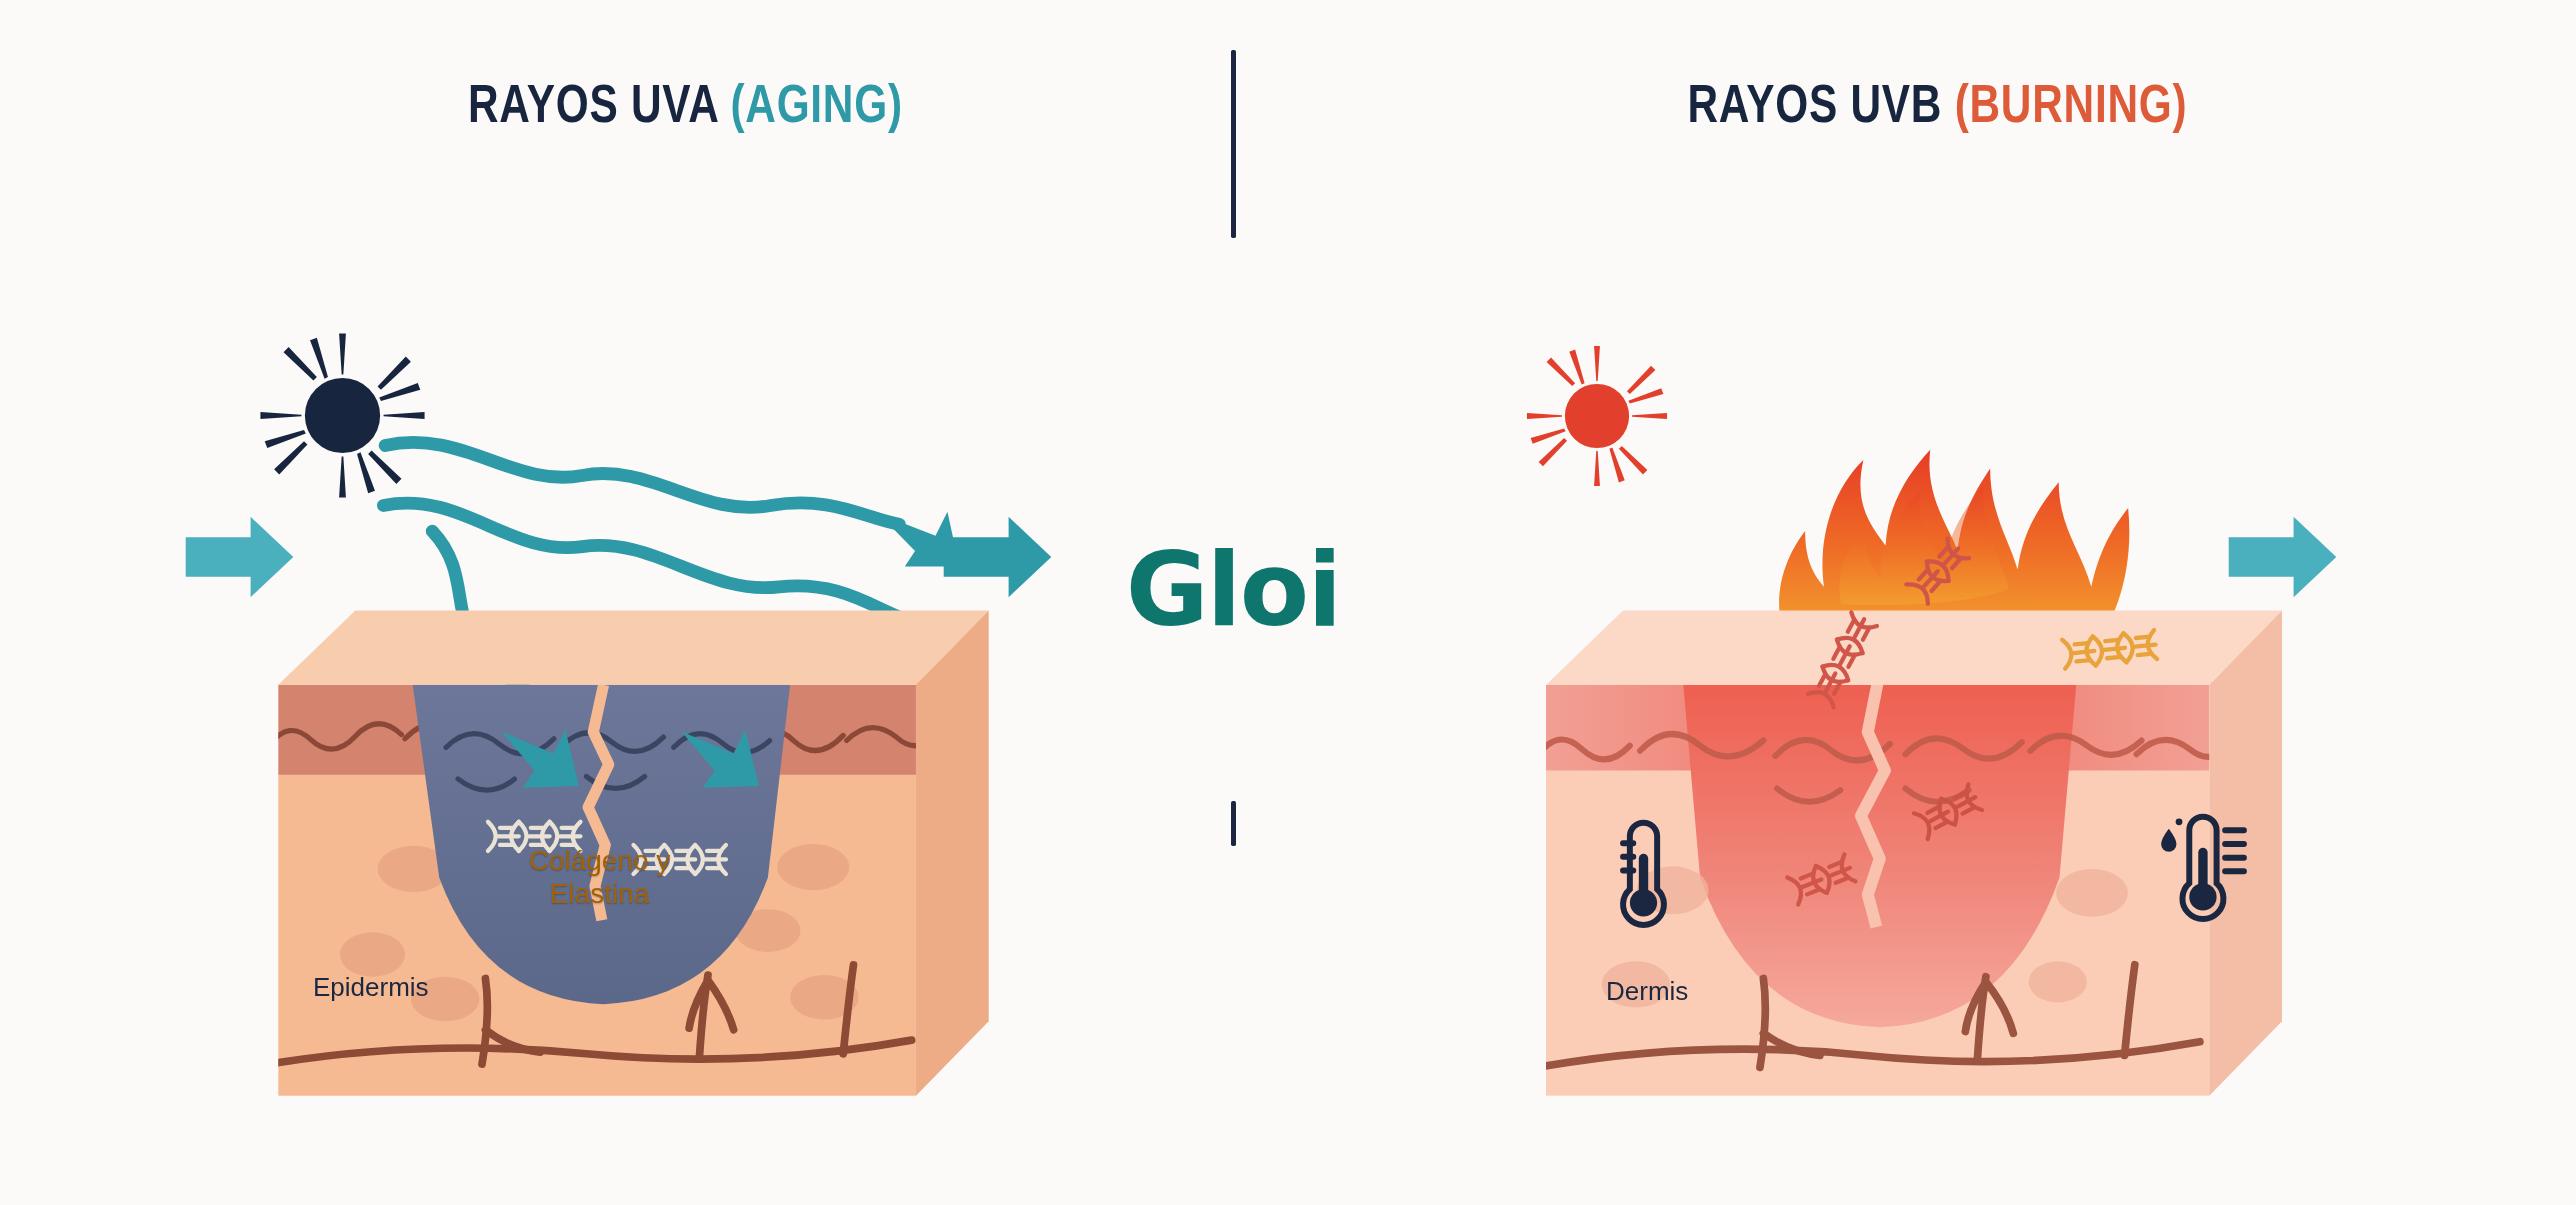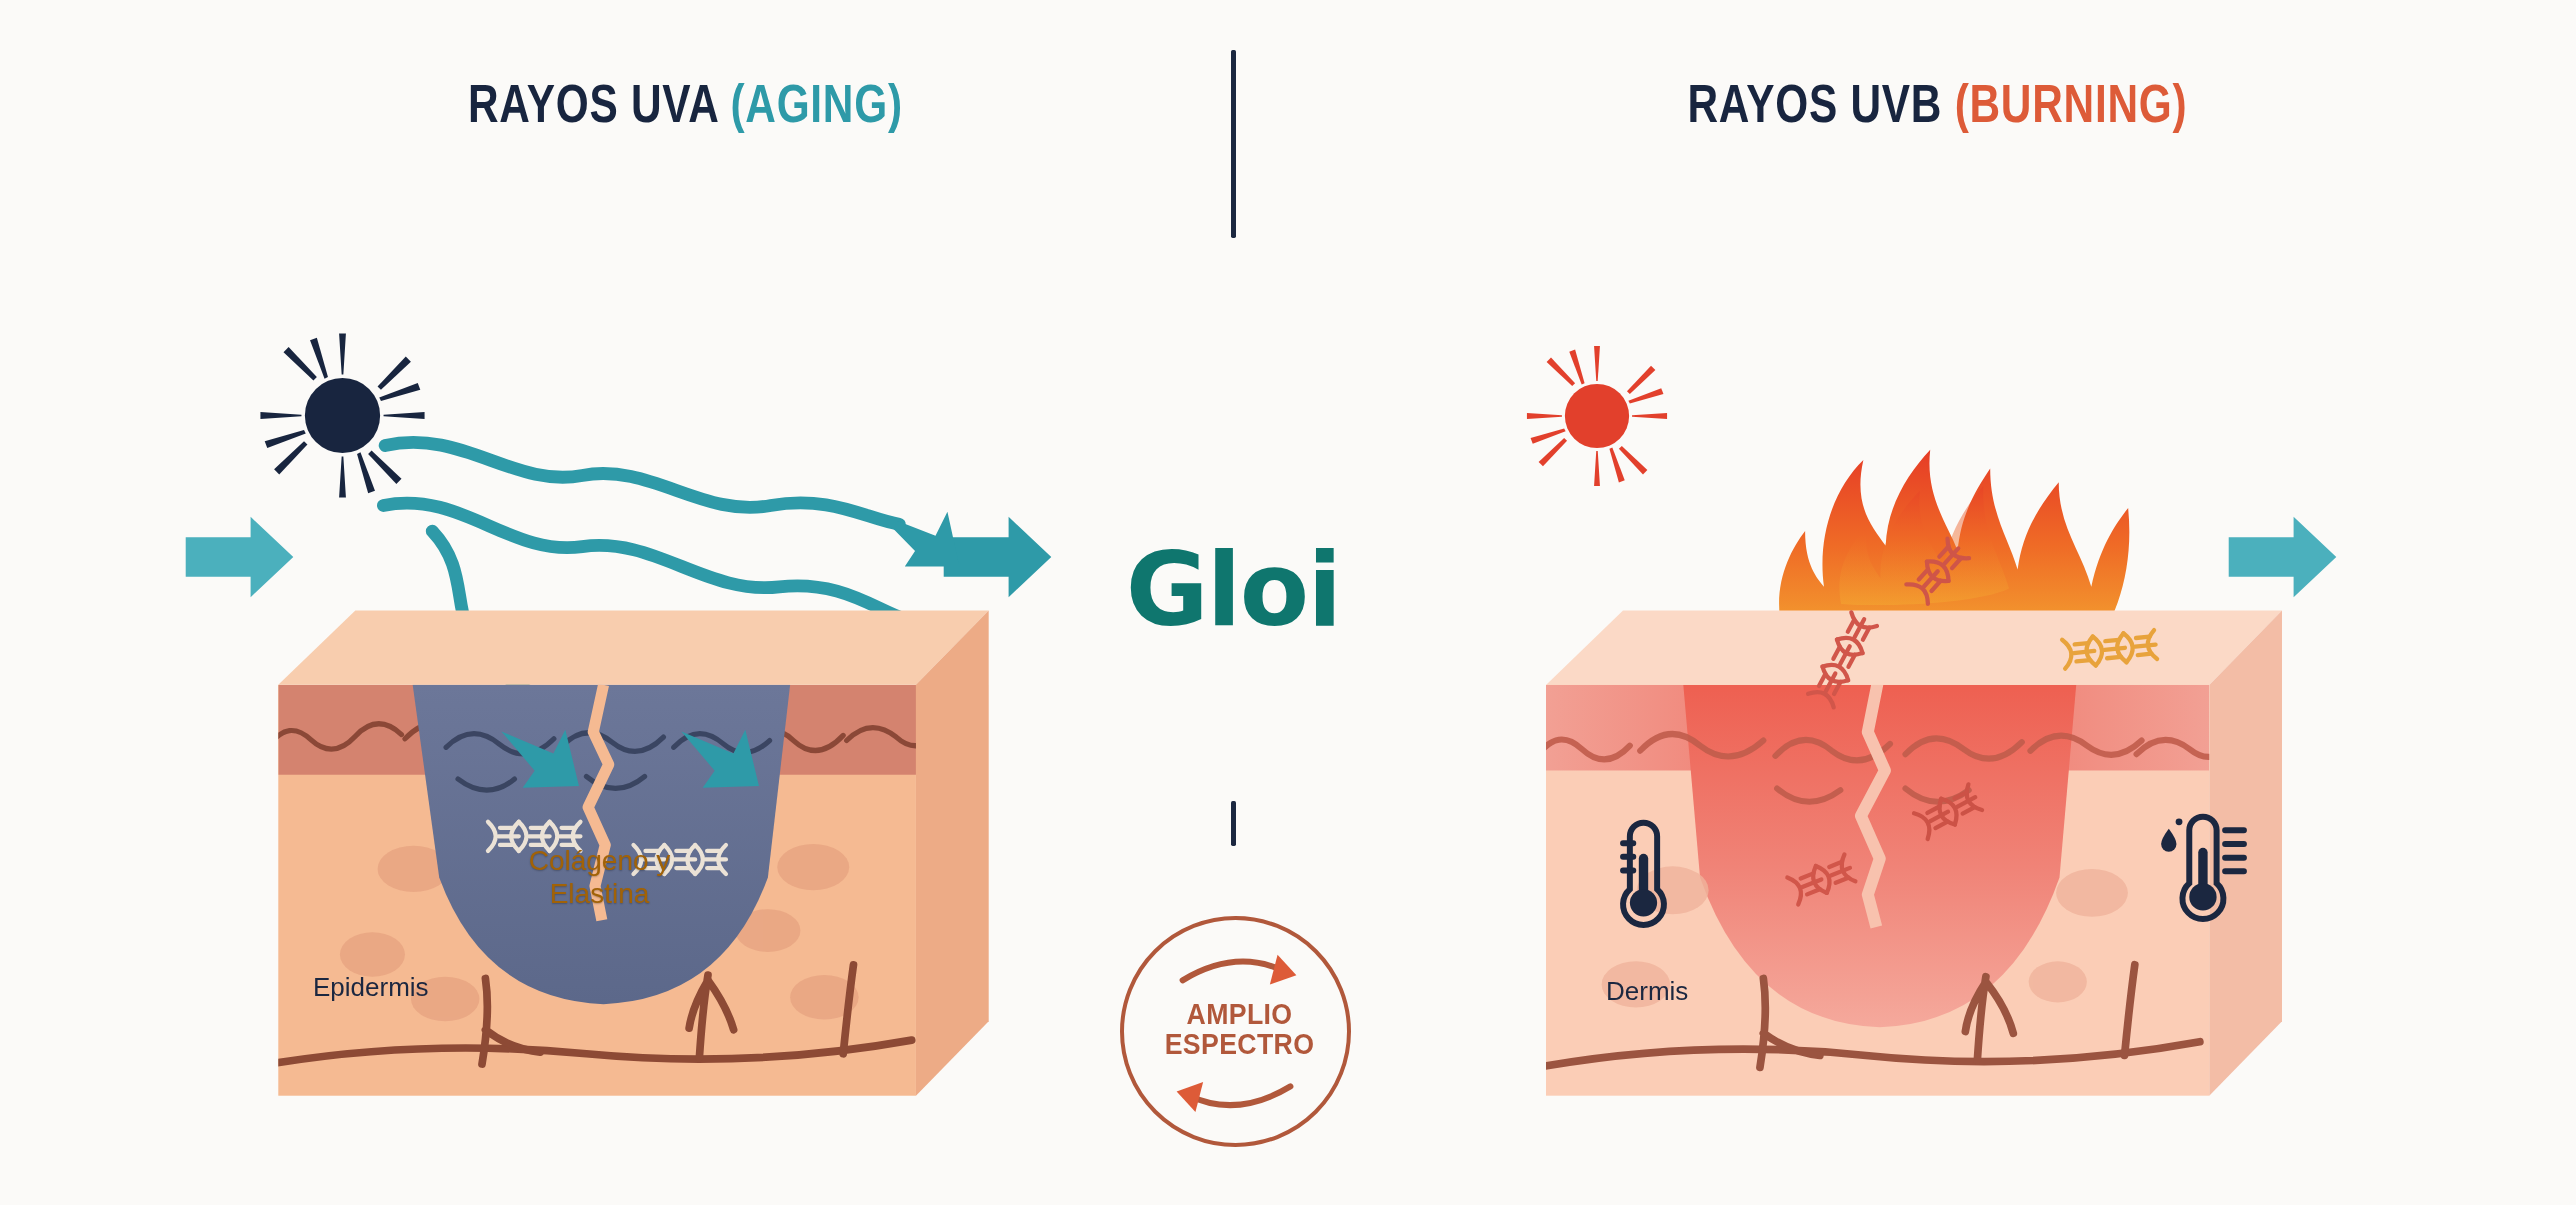--- a/index.html
+++ b/index.html
@@ -85,32 +85,20 @@
     <span class="dark">RAYOS UVB</span>
     <span class="orange">(BURNING)</span>
   </div>
 
   <div class="abs divider-v" style="left:1231px;top:50px;width:5.1px;height:188px;"></div>
 
   <div class="abs logo" style="left:1233px;top:531px;transform:translateX(-50%);">Gloi</div>
 
   <div class="abs divider-v" style="left:1231px;top:801px;width:5.1px;height:45px;"></div>
 
-  <div class="abs badge-circle" style="left:1120px;top:916px;width:231px;height:231px;">
-    <svg width="231" height="231" viewBox="0 0 270 270" style="position:absolute;left:-2.6px;top:-2.6px;">
-      <path d="M72 74 Q135 36 192 64" fill="none" stroke="#b1583b" stroke-width="7" stroke-linecap="round"></path>
-      <path d="M183 44 L205 68 L174 79 Z" fill="#dd5b38"></path>
-      <path d="M198 198 Q135 236 78 208" fill="none" stroke="#b1583b" stroke-width="7" stroke-linecap="round"></path>
-      <path d="M87 228 L65 204 L96 193 Z" fill="#dd5b38"></path>
-    </svg>
-    <div class="badge-text" style="position:absolute;left:0;top:79px;width:231px;">
-      <div>AMPLIO</div>
-      <div>ESPECTRO</div>
-    </div>
-  </div>
 
   <svg class="abs" style="left:184px;top:510px;" width="111" height="94" viewBox="0 0 130 110">
     <path d="M2 32 L78 32 L78 8 L128 55 L78 102 L78 78 L2 78 Z" fill="#4bb0bd"></path>
   </svg>
 
   <svg class="abs" style="left:942px;top:510px;" width="111" height="94" viewBox="0 0 130 110">
     <path d="M2 32 L78 32 L78 8 L128 55 L78 102 L78 78 L2 78 Z" fill="#2e9aa8"></path>
   </svg>
 
   <svg class="abs" style="left:257px;top:330px;" width="171" height="171" viewBox="0 0 200 200">

